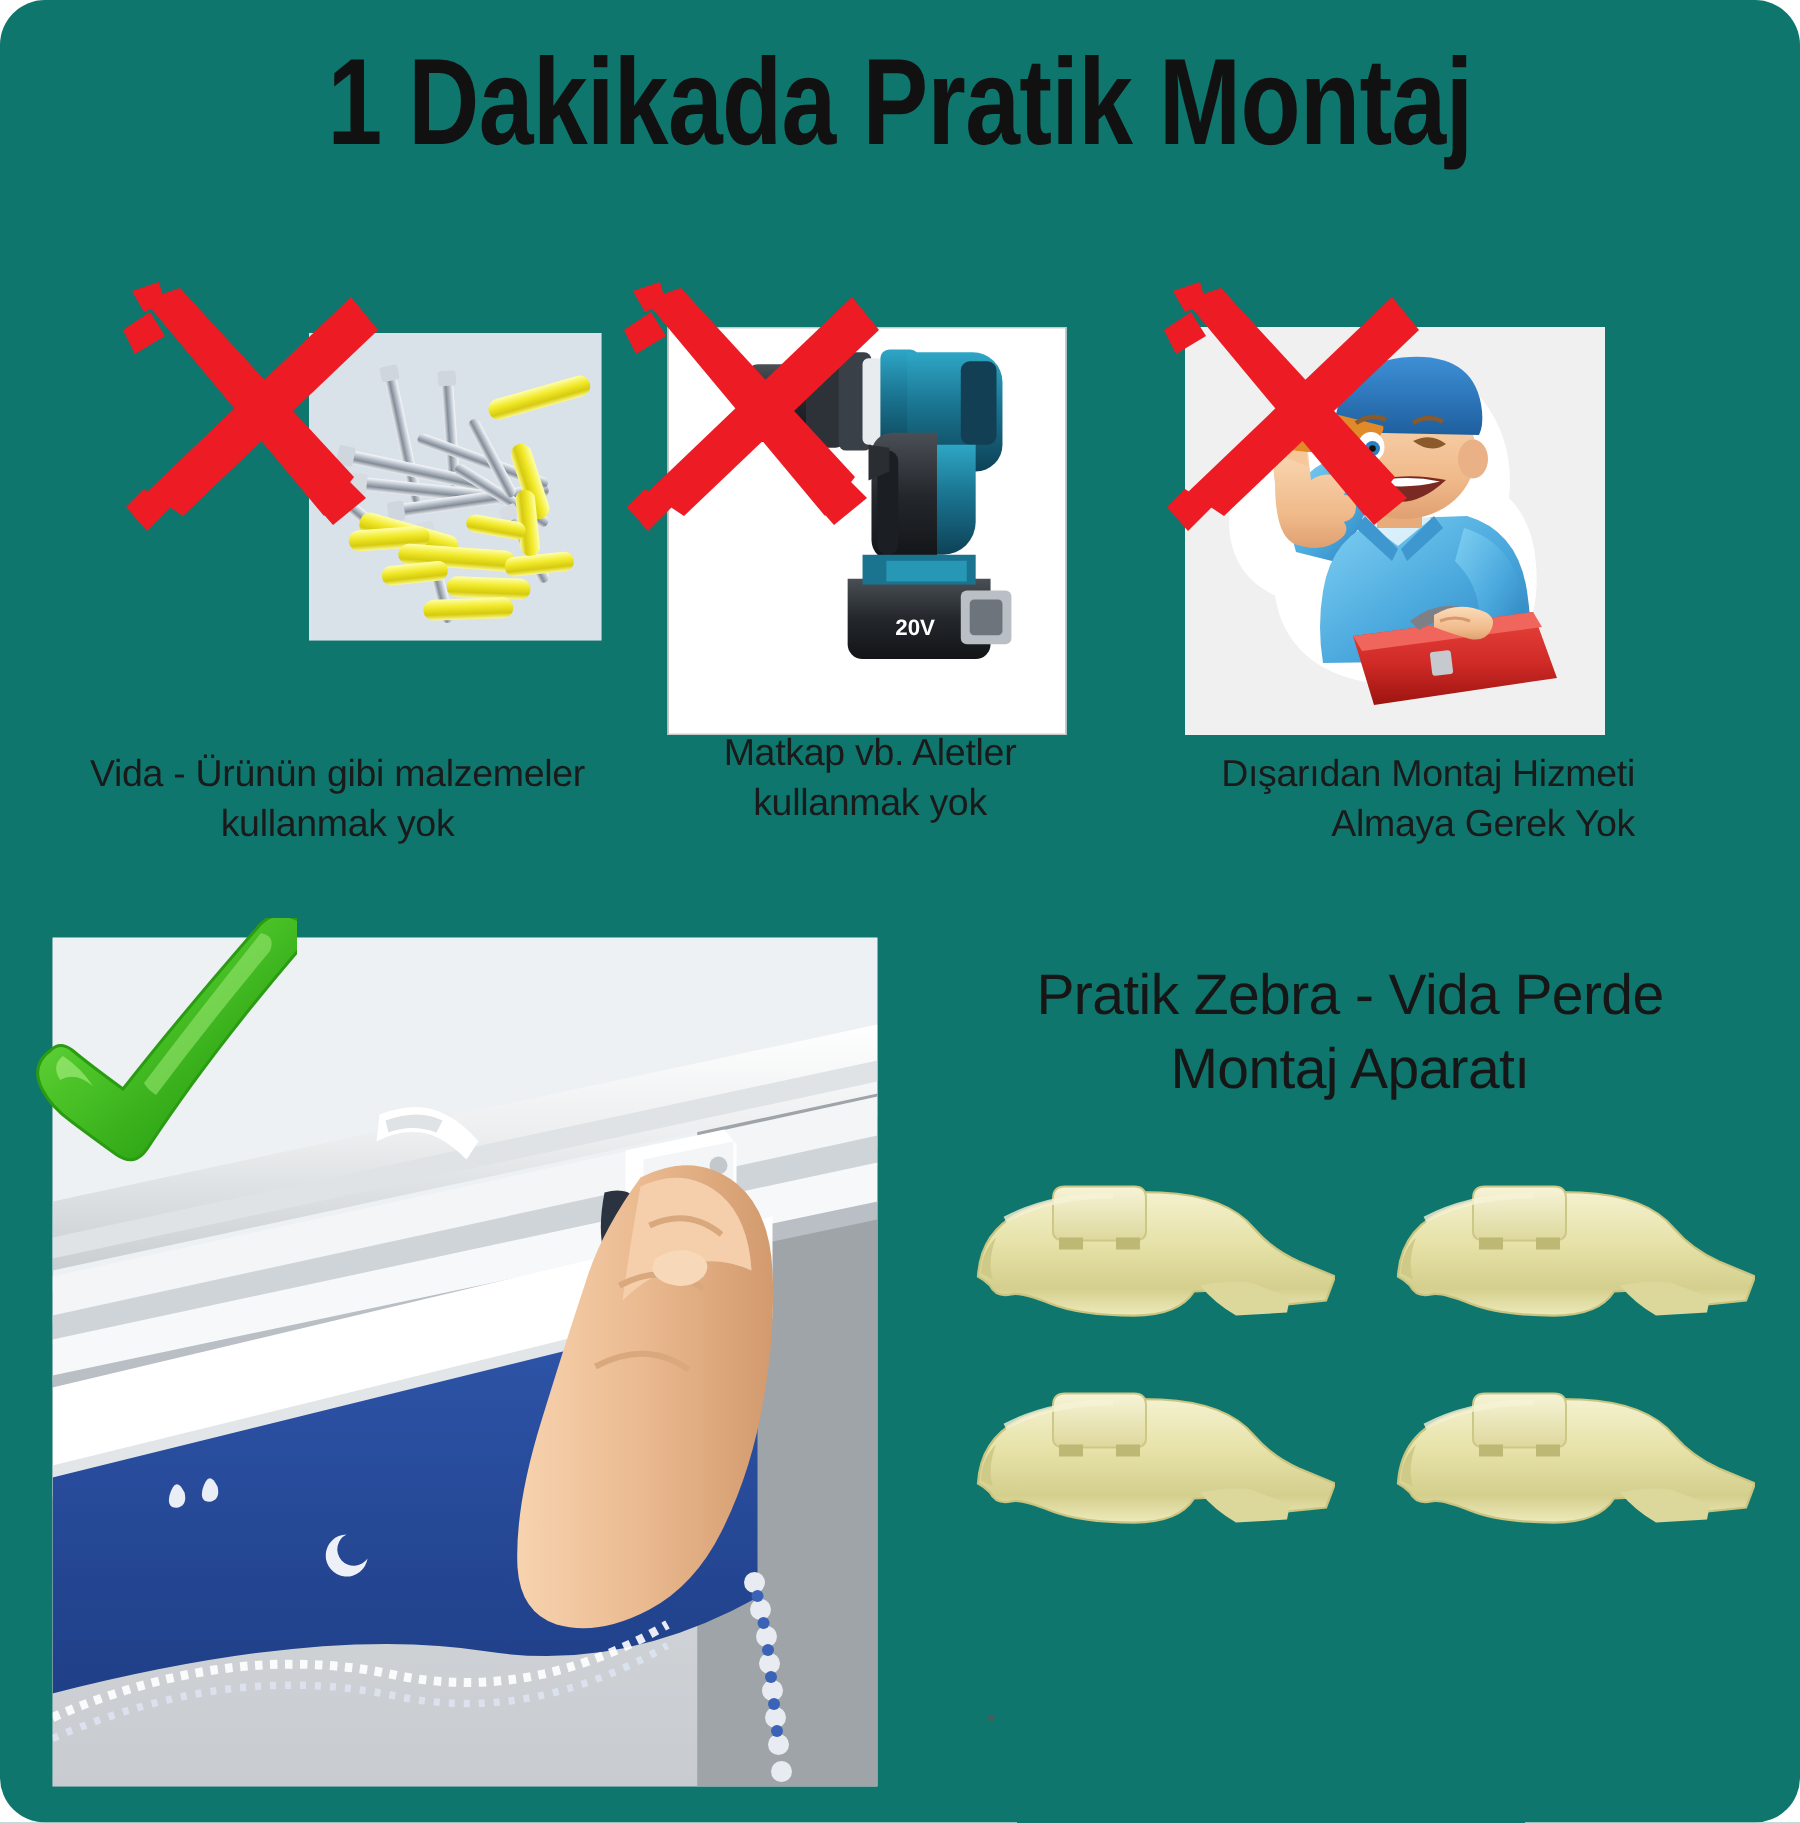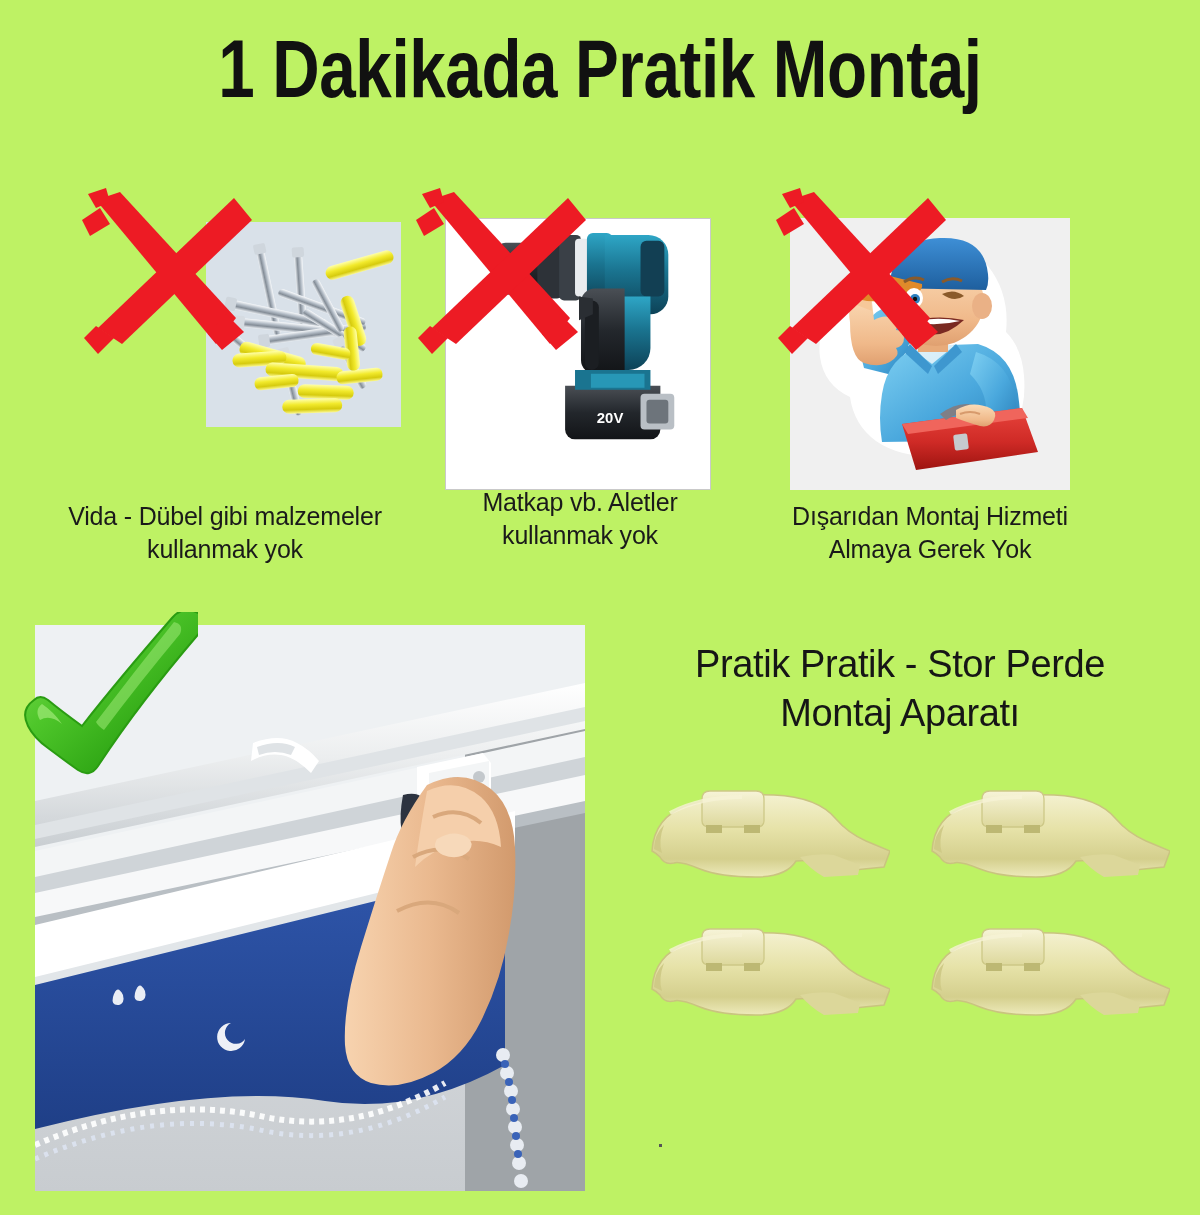--- a/index.html
+++ b/index.html
@@ -5,21 +5,22 @@
   * { box-sizing: border-box; margin: 0; padding: 0; }
   html, body {
     width: 1200px; height: 1215px;
     background: #ffffff;
     font-family: "Liberation Sans", sans-serif;
     overflow: hidden;
   }
   #page {
     position: relative;
     width: 1200px; height: 1215px;
-    background: #bef264;
+    background: #0f766e;
+    border-radius: 30px;
   }
 
   
   .title {
     position: absolute;
     left: 0; top: 26px;
     width: 1200px;
     text-align: center;
     font-family: "Liberation Sans Narrow", "Liberation Sans", sans-serif;
     font-size: 82px;
@@ -231,21 +232,21 @@
       <svg class="x-mark" style="left:36px;top:18px;" viewBox="0 0 190 190">
         <g fill="#ED1B24">
           <path d="M30 22 L54 14 L170 140 L150 166 Z"></path>
           <path d="M22 16 L40 10 L44 24 L30 30 Z"></path>
           <path d="M160 136 L178 154 L156 172 L142 156 Z"></path>
           <path d="M168 20 L186 42 L56 166 L32 150 Z"></path>
           <path d="M30 148 L48 160 L32 176 L18 160 Z"></path>
           <path d="M16 42 L34 30 L44 46 L24 58 Z"></path>
         </g>
       </svg>
-      <div class="card-caption" style="left:0;top:340px;width:390px;">Vida - Dübel gibi malzemeler
+      <div class="card-caption" style="left:0;top:340px;width:390px;">Vida - Ürünün gibi malzemeler
 kullanmak yok</div>
     </div>
 
     <div class="card" id="card2" style="left:0;width:760px;">
       <div class="card-photo">
         <svg class="drill" viewBox="0 0 266 272">
           <defs>
             <linearGradient id="tealG" x1="0" y1="0" x2="0" y2="1">
               <stop offset="0%" stop-color="#2ea6c6"></stop>
                 <stop offset="45%" stop-color="#1a7490"></stop>
@@ -370,21 +371,21 @@
       <svg class="x-mark" style="left:760px;top:18px;" viewBox="0 0 190 190">
         <g fill="#ED1B24">
           <path d="M30 22 L54 14 L170 140 L150 166 Z"></path>
           <path d="M22 16 L40 10 L44 24 L30 30 Z"></path>
           <path d="M160 136 L178 154 L156 172 L142 156 Z"></path>
           <path d="M168 20 L186 42 L56 166 L32 150 Z"></path>
           <path d="M30 148 L48 160 L32 176 L18 160 Z"></path>
           <path d="M16 42 L34 30 L44 46 L24 58 Z"></path>
         </g>
       </svg>
-      <div class="card-caption" style="left:770px;top:340px;width:320px;">Dışarıdan Montaj Hizmeti
+      <div class="card-caption" style="left:770px;top:340px;width:320px;text-align:right;">Dışarıdan Montaj Hizmeti
 Almaya Gerek Yok</div>
     </div>
 
   </div>
 
   <div id="install-photo">
     <svg viewBox="0 0 550 566" width="550" height="566">
       <defs>
         <linearGradient id="wallG" x1="0" y1="0" x2="0" y2="1">
           <stop offset="0%" stop-color="#e9ecee"></stop>
@@ -477,21 +478,21 @@
           <stop offset="38%" stop-color="#4ec62a"></stop>
         <stop offset="72%" stop-color="#2ea514"></stop>
           <stop offset="100%" stop-color="#69d13c"></stop>
       </linearGradient>
     </defs>
     <path d="M26 88 q-14 10 -6 26 q6 12 20 22 q16 12 30 22 q12 8 20 -4 q42 -64 104 -136 q10 -12 -6 -18 q-14 -6 -24 6 q-54 62 -90 108 q-22 -16 -34 -26 q-8 -6 -14 0 z" fill="url(#grnG)" stroke="#2a9c12" stroke-width="2"></path>
     <path d="M34 92 q-8 6 -2 16 q10 -6 22 4 q-8 -12 -20 -20 z" fill="#a6ec7e" opacity=".65"></path>
     <path d="M166 10 q10 2 6 12 q-40 48 -76 96 q-6 -4 -8 -8 q38 -50 78 -100 z" fill="#9fe977" opacity=".55"></path>
   </svg>
 
-  <div class="right-heading">Pratik Pratik - Stor Perde
+  <div class="right-heading">Pratik Zebra - Vida Perde
 Montaj Aparatı</div>
 
   <div class="clip-grid">
     <svg class="clip c1" viewBox="0 0 250 118">
       <defs>
         <linearGradient id="clipG" x1="0" y1="0" x2="0" y2="1">
           <stop offset="0%" stop-color="#f4f1cf"></stop>
             <stop offset="42%" stop-color="#e6e2a8"></stop>
           <stop offset="78%" stop-color="#d4cf8d"></stop>
             <stop offset="100%" stop-color="#eeeabb"></stop>

